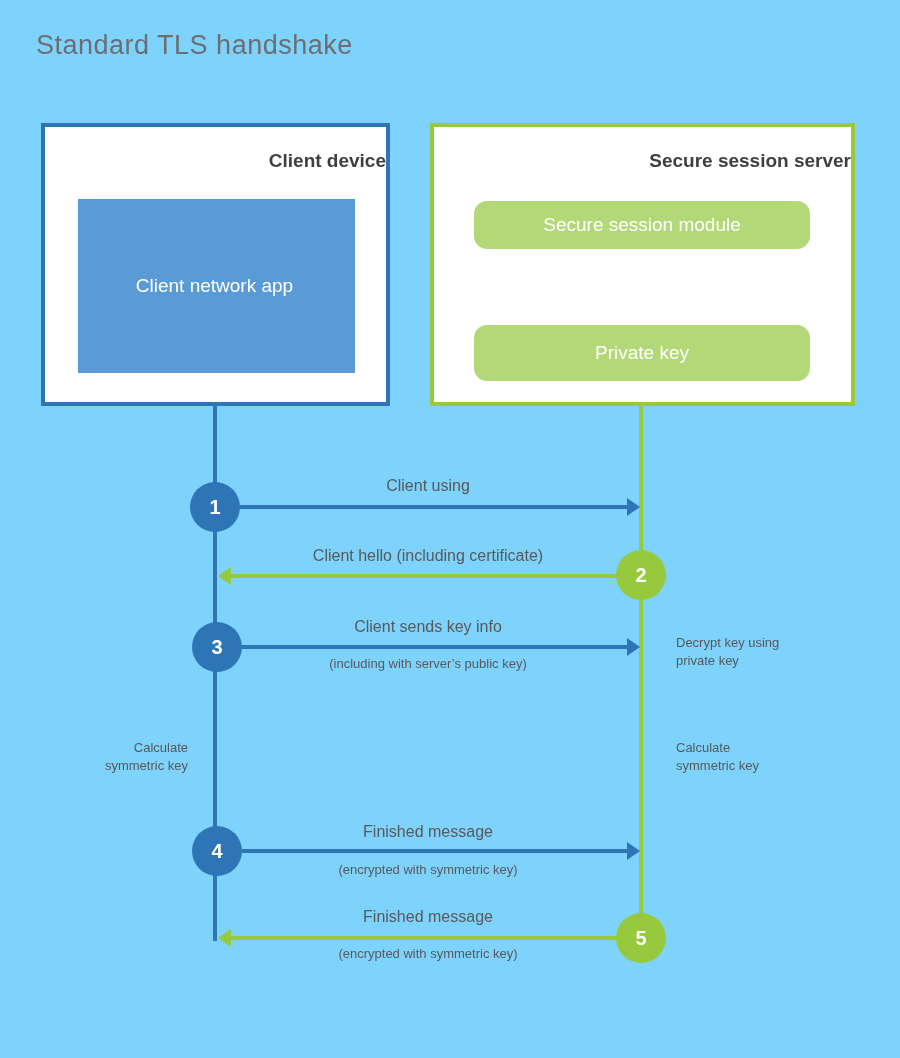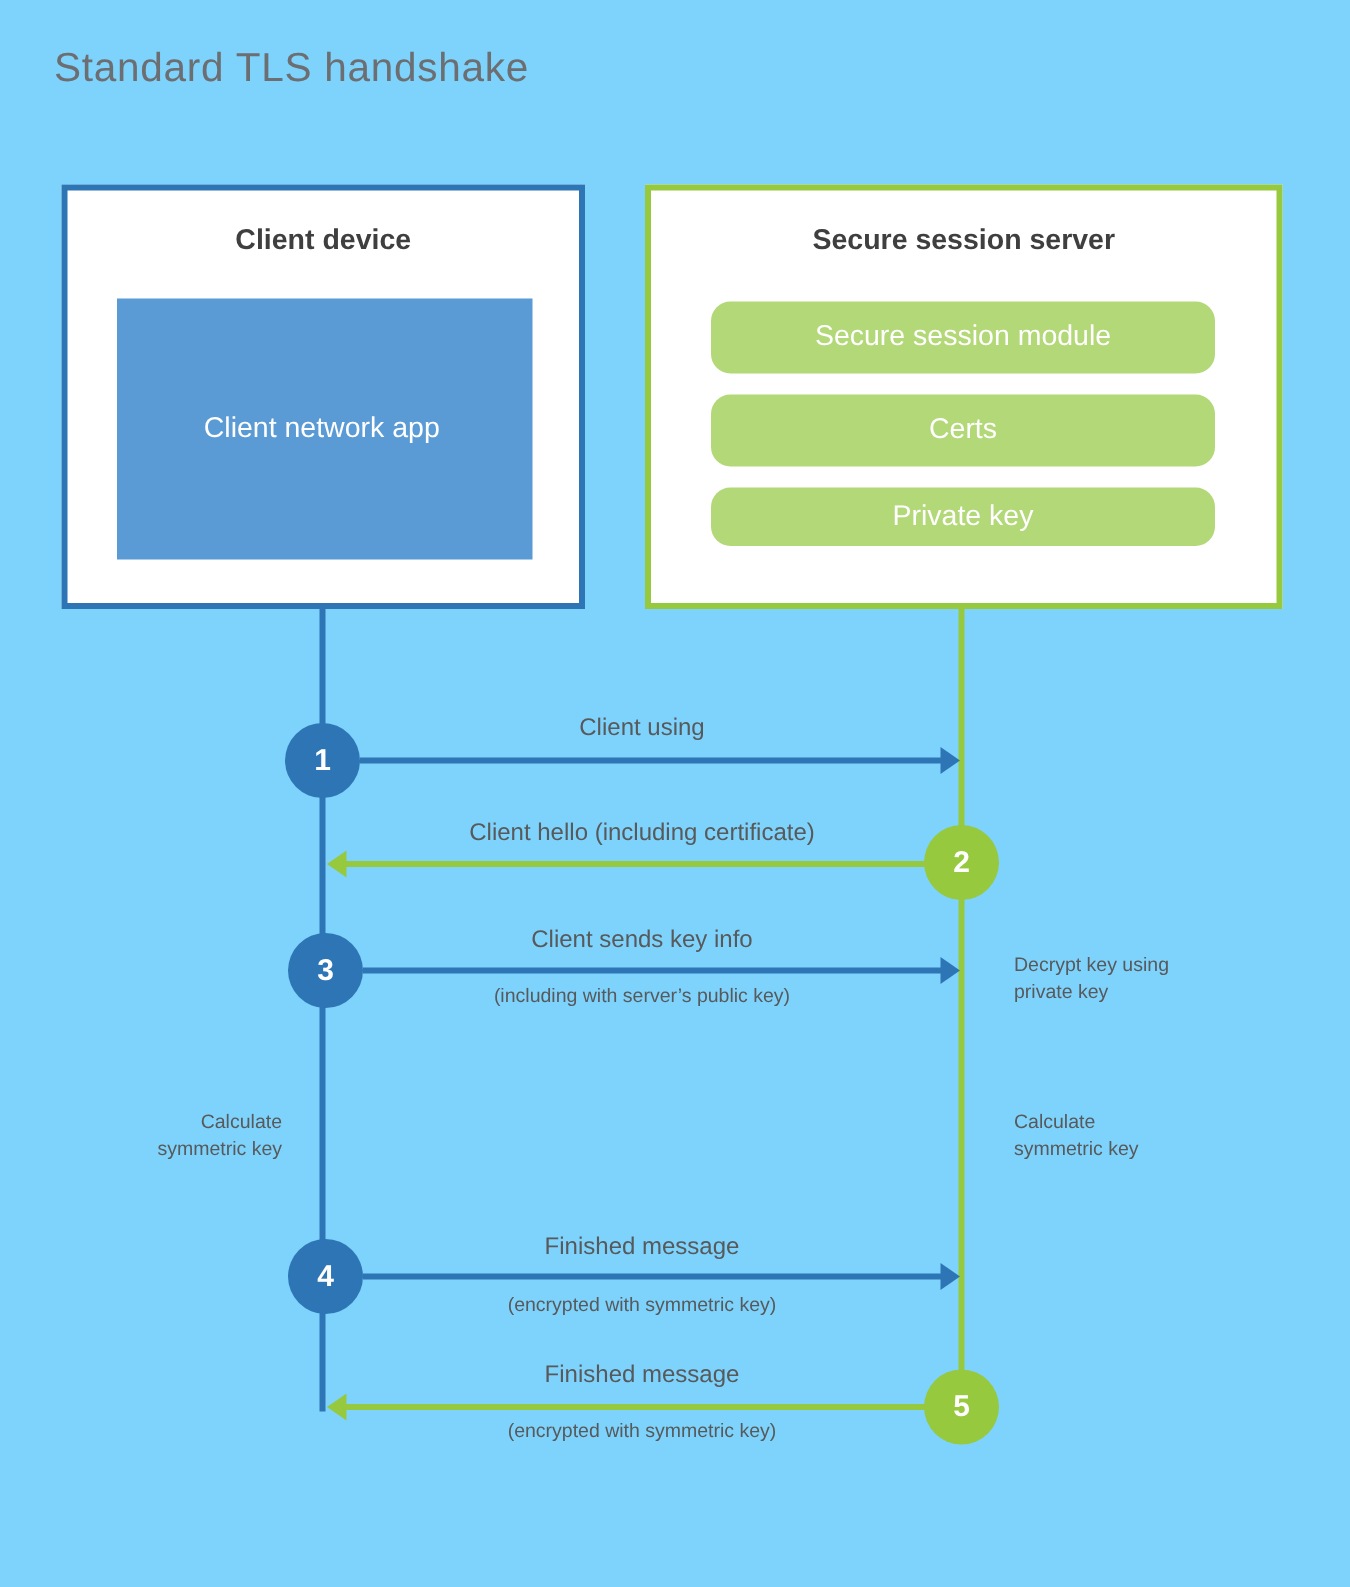--- a/index.html
+++ b/index.html
@@ -19,21 +19,21 @@
   .diagram-title{
     position:absolute;left:36px;top:30px;
     font-size:27px;font-weight:300;color:var(--title_gray);
     letter-spacing:0.5px;
   }
 
   .outer-box{position:absolute;background:#ffffff;}
   .outer-box.blue{border:4px solid var(--blue);}
   .outer-box.green{border:4px solid var(--green);}
   .box-heading{
-    text-align:center;margin-top:23px;
+    text-align:right;margin-top:23px;
     font-size:19px;font-weight:bold;color:var(--text_dark);
   }
 
   .app-box{
     position:absolute;display:flex;align-items:center;justify-content:center;
     background:var(--blue_light);color:#ffffff;font-size:19px;
     text-align:center;line-height:1.55;padding:0 40px;
   }
   .module-bar{
     position:absolute;display:flex;align-items:center;justify-content:center;
@@ -92,24 +92,21 @@
   <div class="app-box" style="left:78px;top:199px;width:277px;height:174px;padding-left:36px;">
     <span>Client network app</span>
   </div>
 
   <div class="outer-box green" style="left:430px;top:123px;width:425px;height:283px;">
     <div class="box-heading">Secure session server</div>
   </div>
   <div class="module-bar" style="left:474px;top:201px;width:336px;height:48px;">
     <span>Secure session module</span>
   </div>
-  <div class="module-bar" style="left:474px;top:263px;width:336px;height:48px;">
-    <span>Certs</span>
-  </div>
-  <div class="module-bar" style="left:474px;top:325px;width:336px;height:39px;">
+  <div class="module-bar" style="left:474px;top:325px;width:336px;height:56px;">
     <span>Private key</span>
   </div>
 
   <div class="vline blue" style="left:213px;top:405px;height:536px;"></div>
   <div class="vline green" style="left:639px;top:405px;height:533px;"></div>
 
   <div class="msg-label" style="top:477px;">Client using</div>
   <div class="arrow blue right" style="left:240px;top:505px;width:388px;"></div>
   <div class="step-circle blue" style="left:190px;top:482px;">
     <span>1</span>

